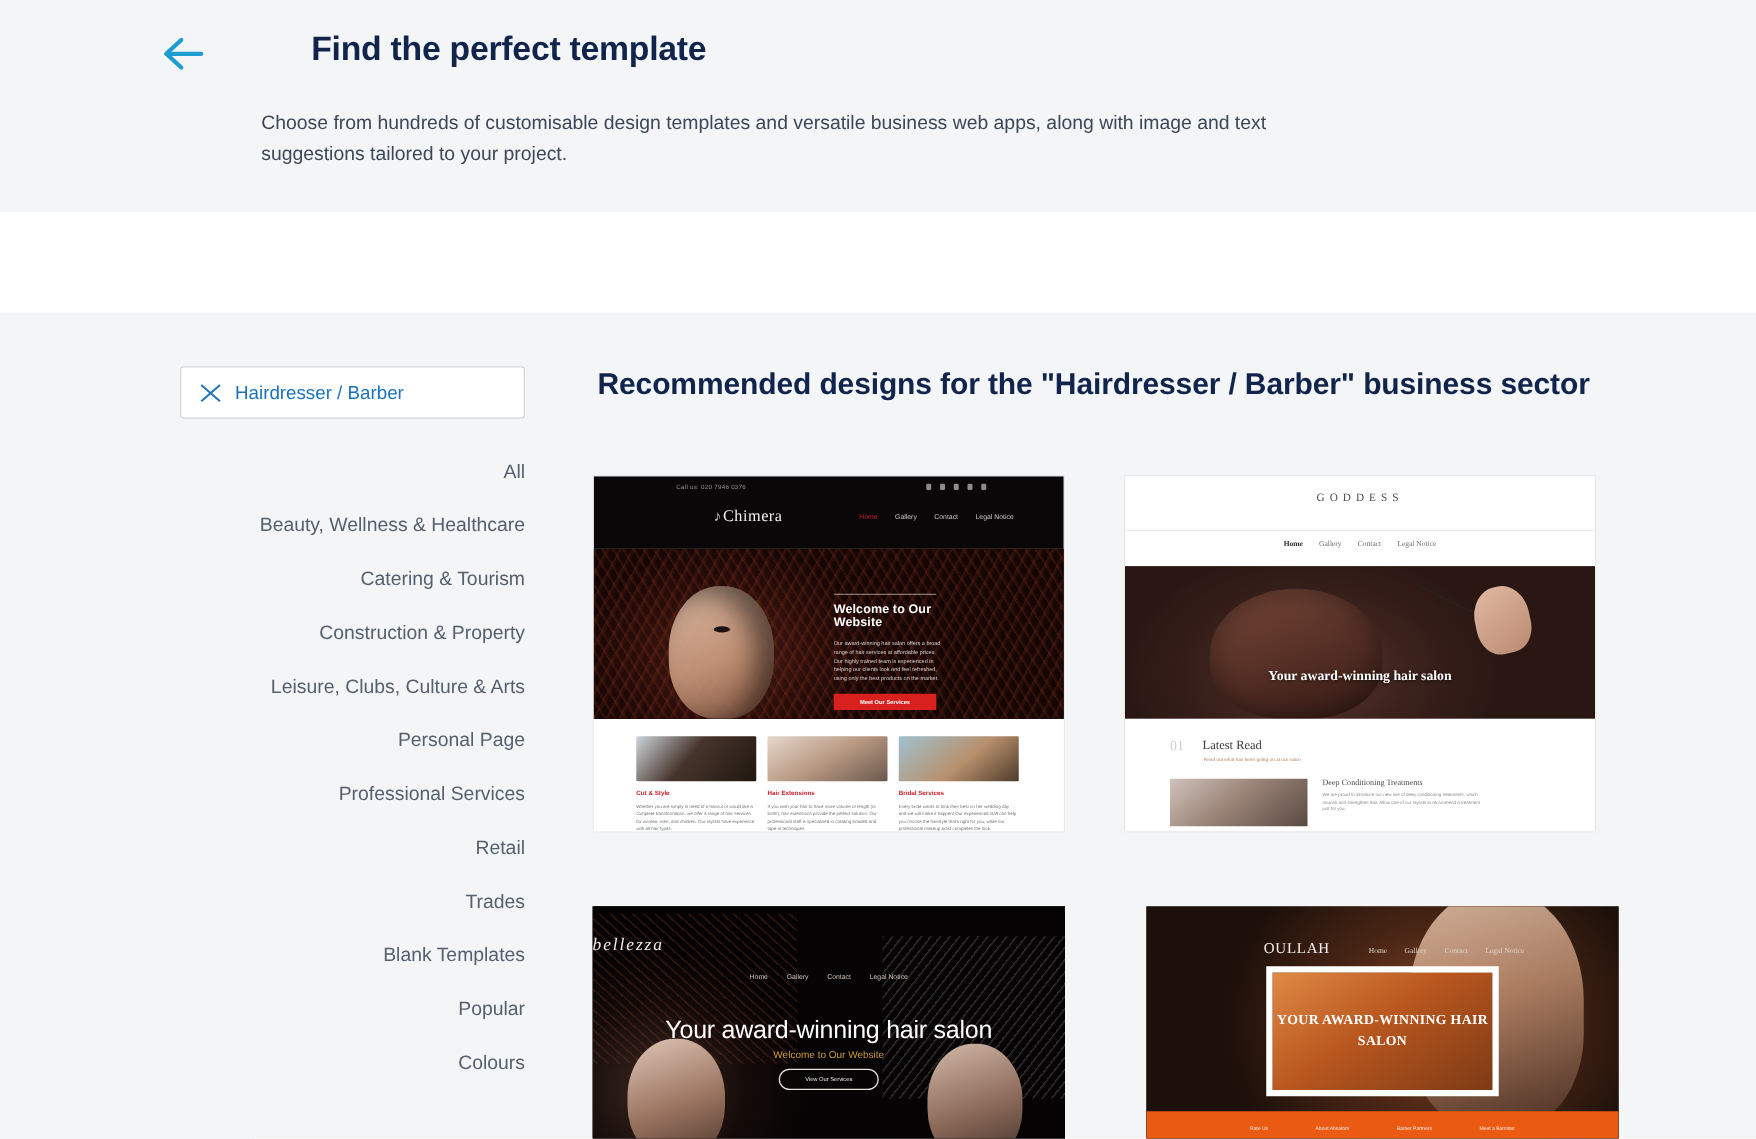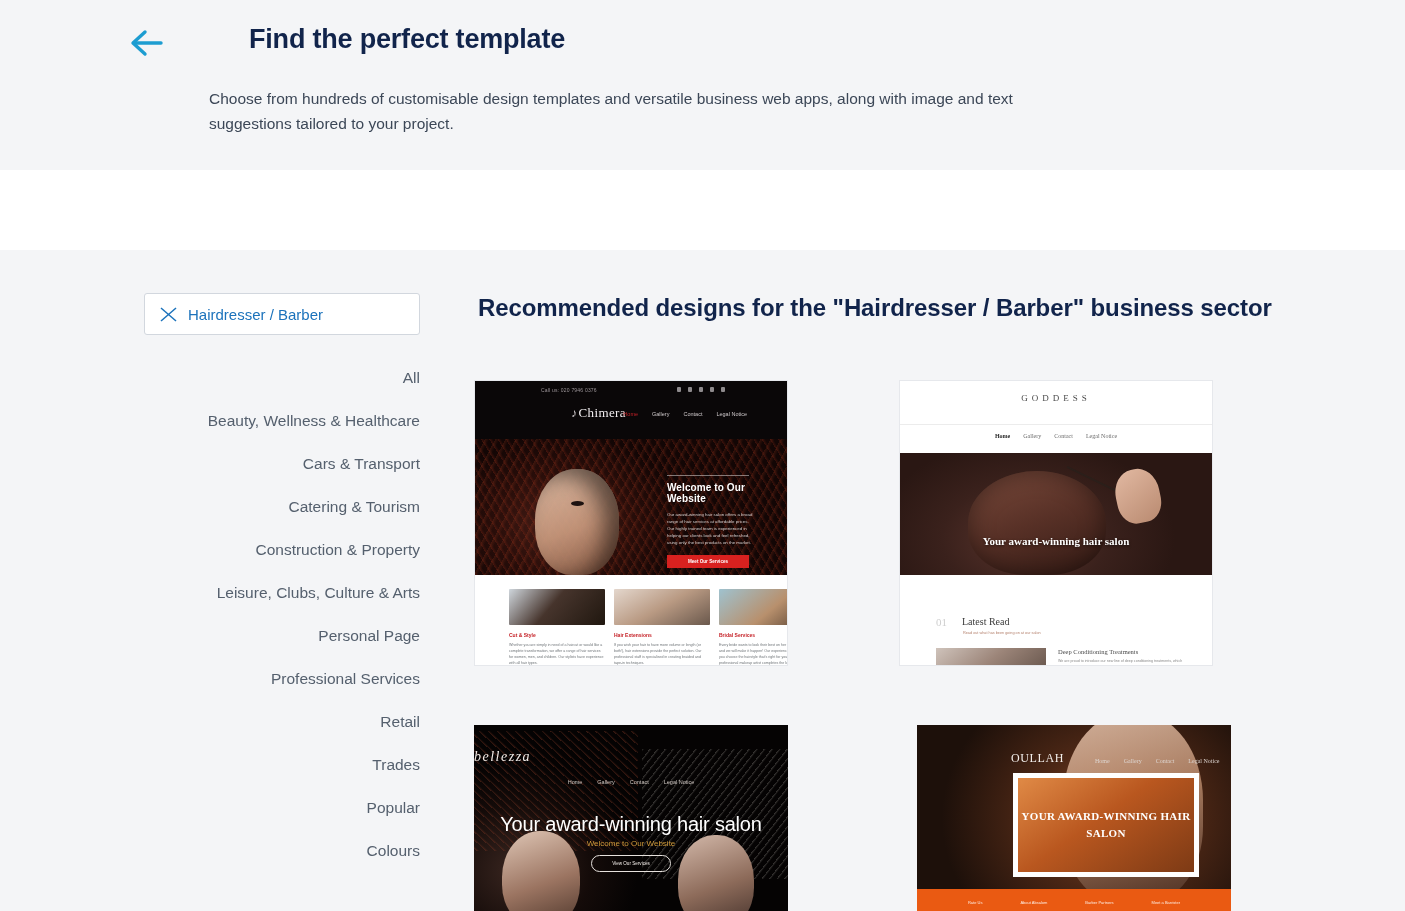--- a/index.html
+++ b/index.html
@@ -66,21 +66,21 @@
   
   .results-head {
     position:absolute; left:478px; top:291px; width:800px;
     font-size:24px; font-weight:bold; color:#11244b; line-height:34px;
     letter-spacing:-0.1px;
   }
   .grid {
     position:absolute; left:474px; top:380px; width:810px;
   }
   .card {
-    position:absolute; width:314px; height:286px;
+    position:absolute; width:378px; height:286px;
     background:#fff; overflow:hidden;
     border:1px solid #e6e8ec;
     cursor:pointer;
   }
   .card.c1 { left:0;   top:0; }
   .card.c2 { left:425px; top:0; }
   .card.c3 { left:0;   top:345px; height:186px; border:none; }
   .card.c4 { left:425px; top:345px; height:186px; border:none;margin-left:18px; }
 
   
@@ -176,21 +176,21 @@
   }
   .gd-comb {
     position:absolute; right:88px; top:26px; width:60px; height:2px;
     background:#2b1f1a; transform:rotate(26deg);
   }
   .gd-heroTxt {
     position:absolute; left:0; right:0; top:82px; text-align:center;
     font-family:"Liberation Serif", serif; font-weight:bold;
     font-size:11px; color:#fff; text-shadow:0 1px 3px rgba(0,0,0,.6);
   }
-  .gd-news { background:#fff; padding:8px 0 0 0; position:relative;margin-top:25px; }
+  .gd-news { background:#fff; padding:8px 0 0 0; position:relative; }
   .gd-num {
     position:absolute; left:36px; top:16px; font-family:"Liberation Serif", serif;
     font-size:11px; color:#cfcfcf;
   }
   .gd-news-h {
     position:absolute; left:62px; top:16px; font-family:"Liberation Serif", serif;
     font-size:10px; color:#3b3b3b;
   }
   .gd-news-s {
     position:absolute; left:63px; top:31px; font-size:3.8px; color:#b5826e;
@@ -321,28 +321,28 @@
           <line x1="2" y1="3" x2="17" y2="16" stroke="#1b72bb" stroke-width="1.5"></line>
           <line x1="17" y1="3" x2="2" y2="16" stroke="#1b72bb" stroke-width="1.5"></line>
         </svg>
       </span>
       <span class="chip-label">Hairdresser / Barber</span>
     </div>
 
     <div class="cat-list">
       <div class="cat-item">All</div>
       <div class="cat-item">Beauty, Wellness &amp; Healthcare</div>
-      <div class="cat-item">Cars &amp; Transport</div>
       <div class="cat-item">Catering &amp; Tourism</div>
       <div class="cat-item">Construction &amp; Property</div>
       <div class="cat-item">Leisure, Clubs, Culture &amp; Arts</div>
       <div class="cat-item">Personal Page</div>
       <div class="cat-item">Professional Services</div>
       <div class="cat-item">Retail</div>
       <div class="cat-item">Trades</div>
+      <div class="cat-item">Blank Templates</div>
       <div class="cat-item">Popular</div>
       <div class="cat-item">Colours</div>
     </div>
   </div>
 
   <div class="results-head">Recommended designs for the "Hairdresser / Barber" business sector</div>
 
   <div class="grid">
 
     <div class="card c1">

